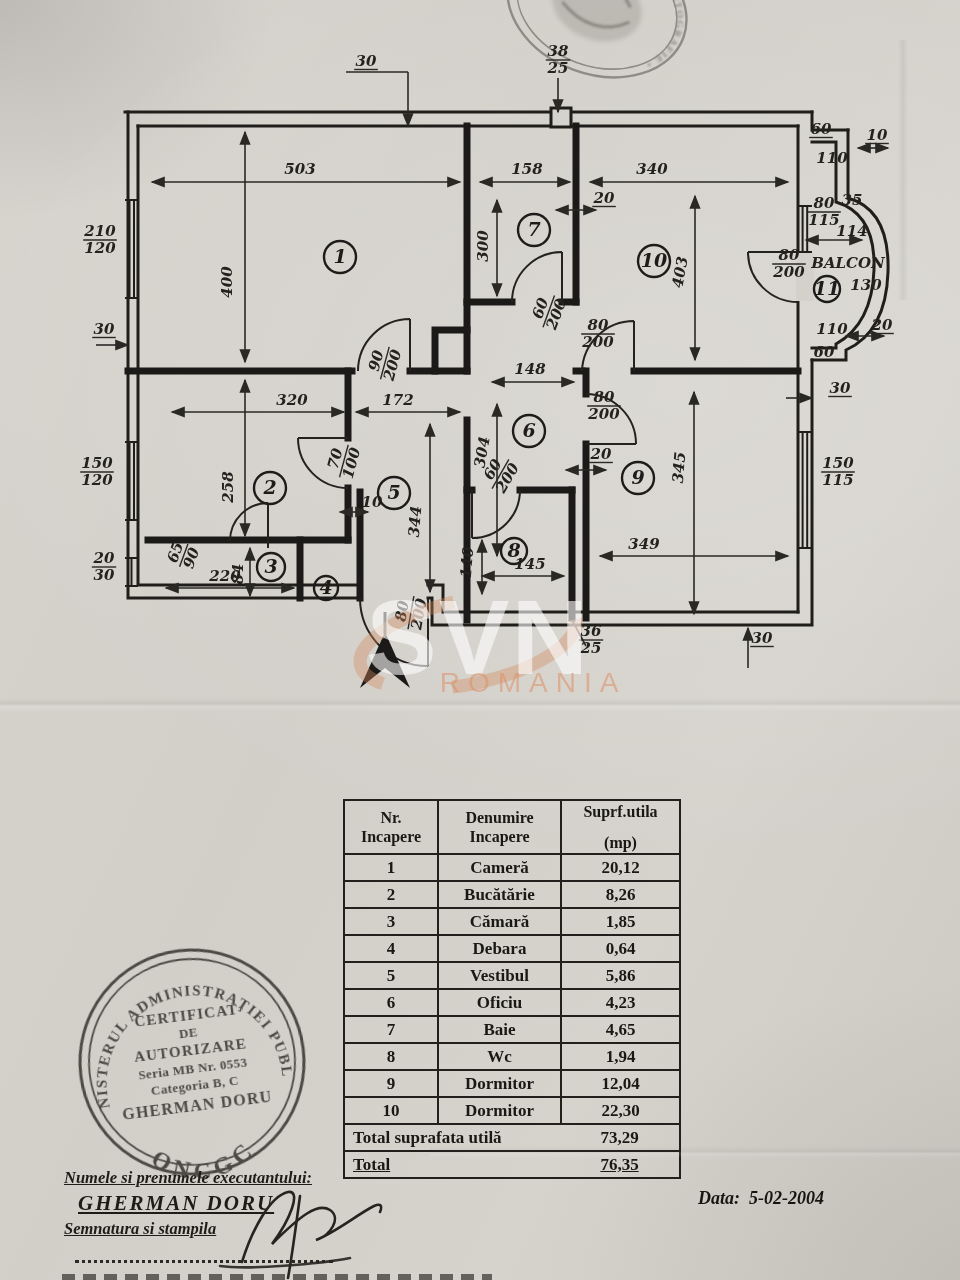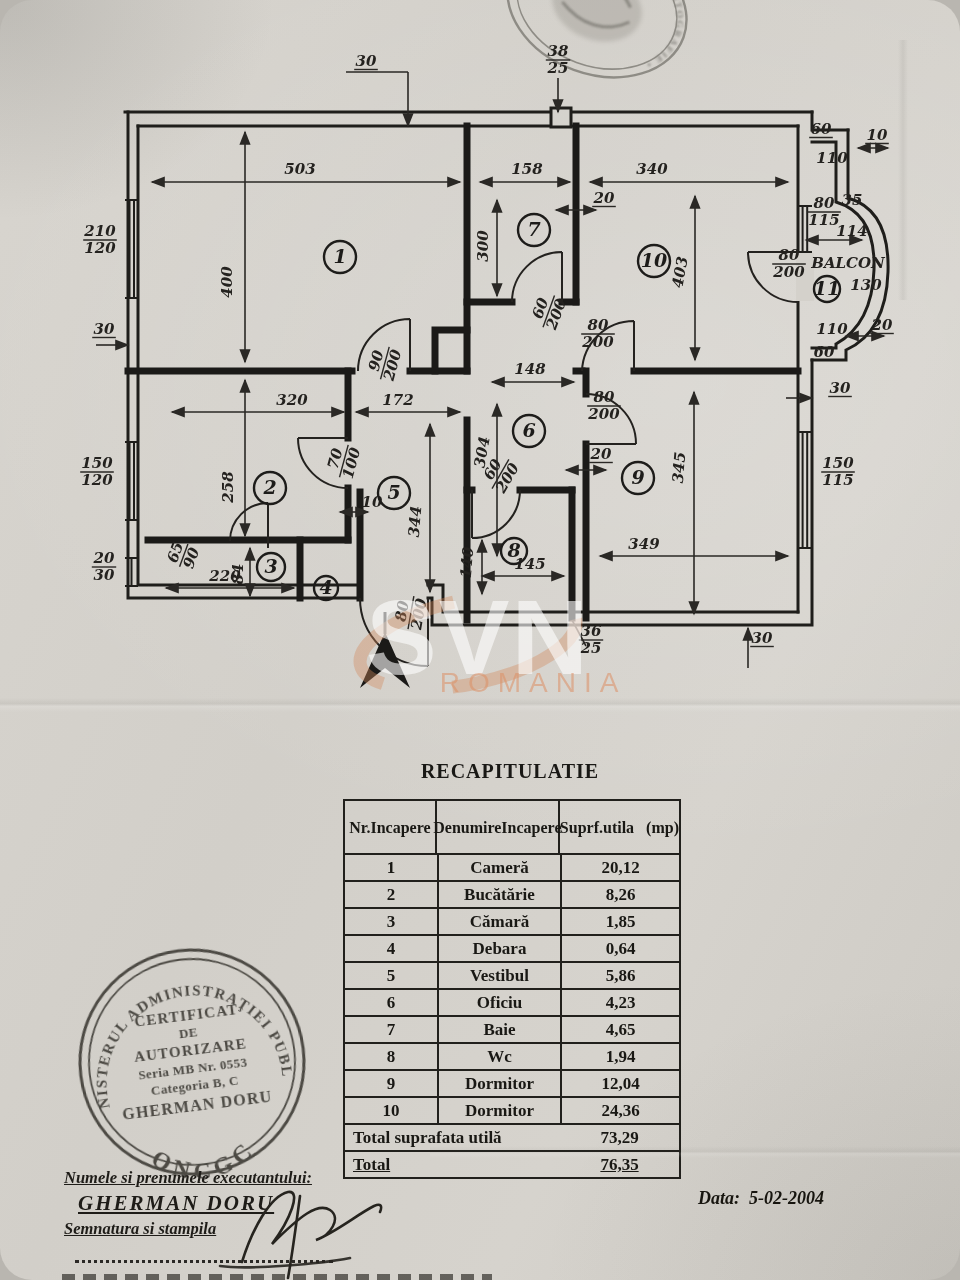--- a/index.html
+++ b/index.html
@@ -2,21 +2,21 @@
 <html><head>
 <meta charset="utf-8">
 <style>
   html,body{margin:0;padding:0;background:#b9b6b0;}
   .page{position:relative;width:960px;height:1280px;overflow:hidden;
         background:
           radial-gradient(1200px 800px at 70% 30%, rgba(255,255,255,.18), rgba(0,0,0,0) 60%),
           radial-gradient(500px 400px at 0% 0%, rgba(70,70,66,.18), rgba(0,0,0,0) 55%),
           radial-gradient(700px 500px at 100% 100%, rgba(90,88,80,.10), rgba(0,0,0,0) 60%),
           linear-gradient(115deg,#d8d5cf,#d2cfc9 40%,#d6d3cd 70%,#cdcac4);
-        font-family:"Liberation Serif","DejaVu Serif",serif;border-radius:32px;}
+        font-family:"Liberation Serif","DejaVu Serif",serif;}
   .crease1{position:absolute;left:0;top:698px;width:960px;height:14px;pointer-events:none;
         background:linear-gradient(to bottom,rgba(0,0,0,0),rgba(60,58,52,.07) 40%,rgba(255,255,255,.15) 60%,rgba(0,0,0,0));}
   .crease2{position:absolute;left:430px;top:1146px;width:530px;height:12px;pointer-events:none;
         background:linear-gradient(to bottom,rgba(0,0,0,0),rgba(60,58,52,.06) 45%,rgba(255,255,255,.12) 65%,rgba(0,0,0,0));}
   .crease3{position:absolute;left:898px;top:40px;width:10px;height:260px;pointer-events:none;
         background:linear-gradient(to right,rgba(0,0,0,0),rgba(60,58,52,.08),rgba(0,0,0,0));}
   svg text{user-select:none;}
   .dimtxt{font:italic 700 15px "DejaVu Serif",serif;fill:#24221f;}
   .roomnum{font:italic 700 19px "DejaVu Serif",serif;fill:#1d1c1a;}
   .w3{stroke:#1f1e1b;stroke-width:3;fill:none;stroke-linecap:square;}
@@ -29,21 +29,21 @@
   .doc-title{position:absolute;left:343px;top:760px;width:334px;text-align:center;
         font:700 20px "Liberation Serif",serif;letter-spacing:1px;color:#191815;}
   .rtable{position:absolute;left:343px;top:799px;width:334px;border:2.5px solid #21201c;color:#191814;}
   .t-hrow{display:flex;height:52px;border-bottom:2px solid #21201c;}
   .t-row{display:flex;height:25px;border-bottom:2px solid #21201c;}
   .t-row:nth-last-child(1){border-bottom:none;}
   .c1{width:92px;border-right:2px solid #21201c;}
   .c2{width:121px;border-right:2px solid #21201c;}
   .c3{flex:1;gap:12px;}
   .cell{display:flex;align-items:center;justify-content:center;font:700 17px "Liberation Serif",serif;}
-  .hcell{display:flex;align-items:center;justify-content:center;
+  .hcell{display:flex;flex-direction:column;align-items:center;justify-content:center;
          font:700 16px "Liberation Serif",serif;line-height:19px;}
   .t-total{display:flex;height:25px;border-bottom:2px solid #21201c;align-items:center;gap:16px;}
   .t-total:last-child{border-bottom:none;text-decoration:underline;}
   .t-total .lbl{flex:1;padding-left:8px;font:700 17px "Liberation Serif",serif;}
   .t-total .val{width:119px;text-align:center;font:700 17px "Liberation Serif",serif;}
 
   .stamp-wrap{position:absolute;left:52px;top:922px;width:280px;height:280px;transform:rotate(-7deg);opacity:.88;}
   .footer-block{position:absolute;left:64px;top:1168px;color:#1e1c18;text-decoration:underline;}
   .f-line1{font:italic 700 16.5px "Liberation Serif",serif;}
   .f-line2{font:italic 700 21px "Liberation Serif",serif;letter-spacing:2px;margin-top:3px;margin-left:14px;}
@@ -432,21 +432,20 @@
       <path d="M385,632 L360,688 L385,668 L410,688 Z" fill="#1b1a18"></path>
     </g>
 
     <g>
       <ellipse cx="468" cy="642" rx="110" ry="42" fill="none" stroke="#d28a5c" stroke-width="13" opacity="0.38" transform="rotate(-12 468 642)" stroke-dasharray="150 70 150 600"></ellipse>
       <text x="478" y="674" text-anchor="middle" font-family="Liberation Sans, sans-serif" font-size="106" font-weight="bold" fill="#ffffff" opacity="0.6" letter-spacing="2">SVN</text>
       <text x="533" y="692" text-anchor="middle" font-family="Liberation Sans, sans-serif" font-size="28" fill="#dd9066" opacity="0.55" letter-spacing="8">ROMANIA</text>
     </g>
   </svg>
 
-  <div class="doc-title">RECAPITULATIE</div>
 
   <div class="rtable" id="rtable">
       <div class="t-hrow">
         <div class="c1 hcell">
           <span>Nr.</span>
           <span>Incapere</span>
         </div>
         <div class="c2 hcell">
           <span>Denumire</span>
           <span>Incapere</span>
@@ -497,21 +496,21 @@
         <div class="c3 cell">1,94</div>
       </div>
       <div class="t-row">
         <div class="c1 cell">9</div>
         <div class="c2 cell">Dormitor</div>
         <div class="c3 cell">12,04</div>
       </div>
       <div class="t-row">
         <div class="c1 cell">10</div>
         <div class="c2 cell">Dormitor</div>
-        <div class="c3 cell">24,36</div>
+        <div class="c3 cell">22,30</div>
       </div>
       <div class="t-total">
         <div class="lbl">Total suprafata utilă</div>
         <div class="val">73,29</div>
       </div>
       <div class="t-total">
         <div class="lbl">Total</div>
         <div class="val">76,35</div>
       </div>
     </div>

